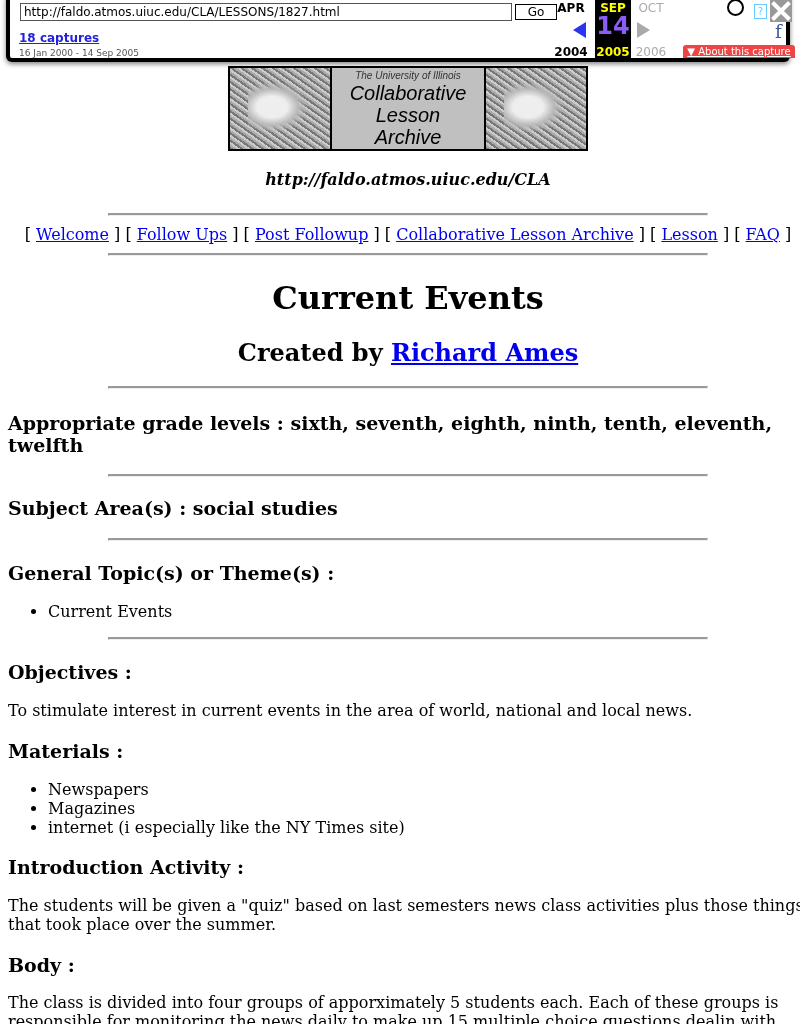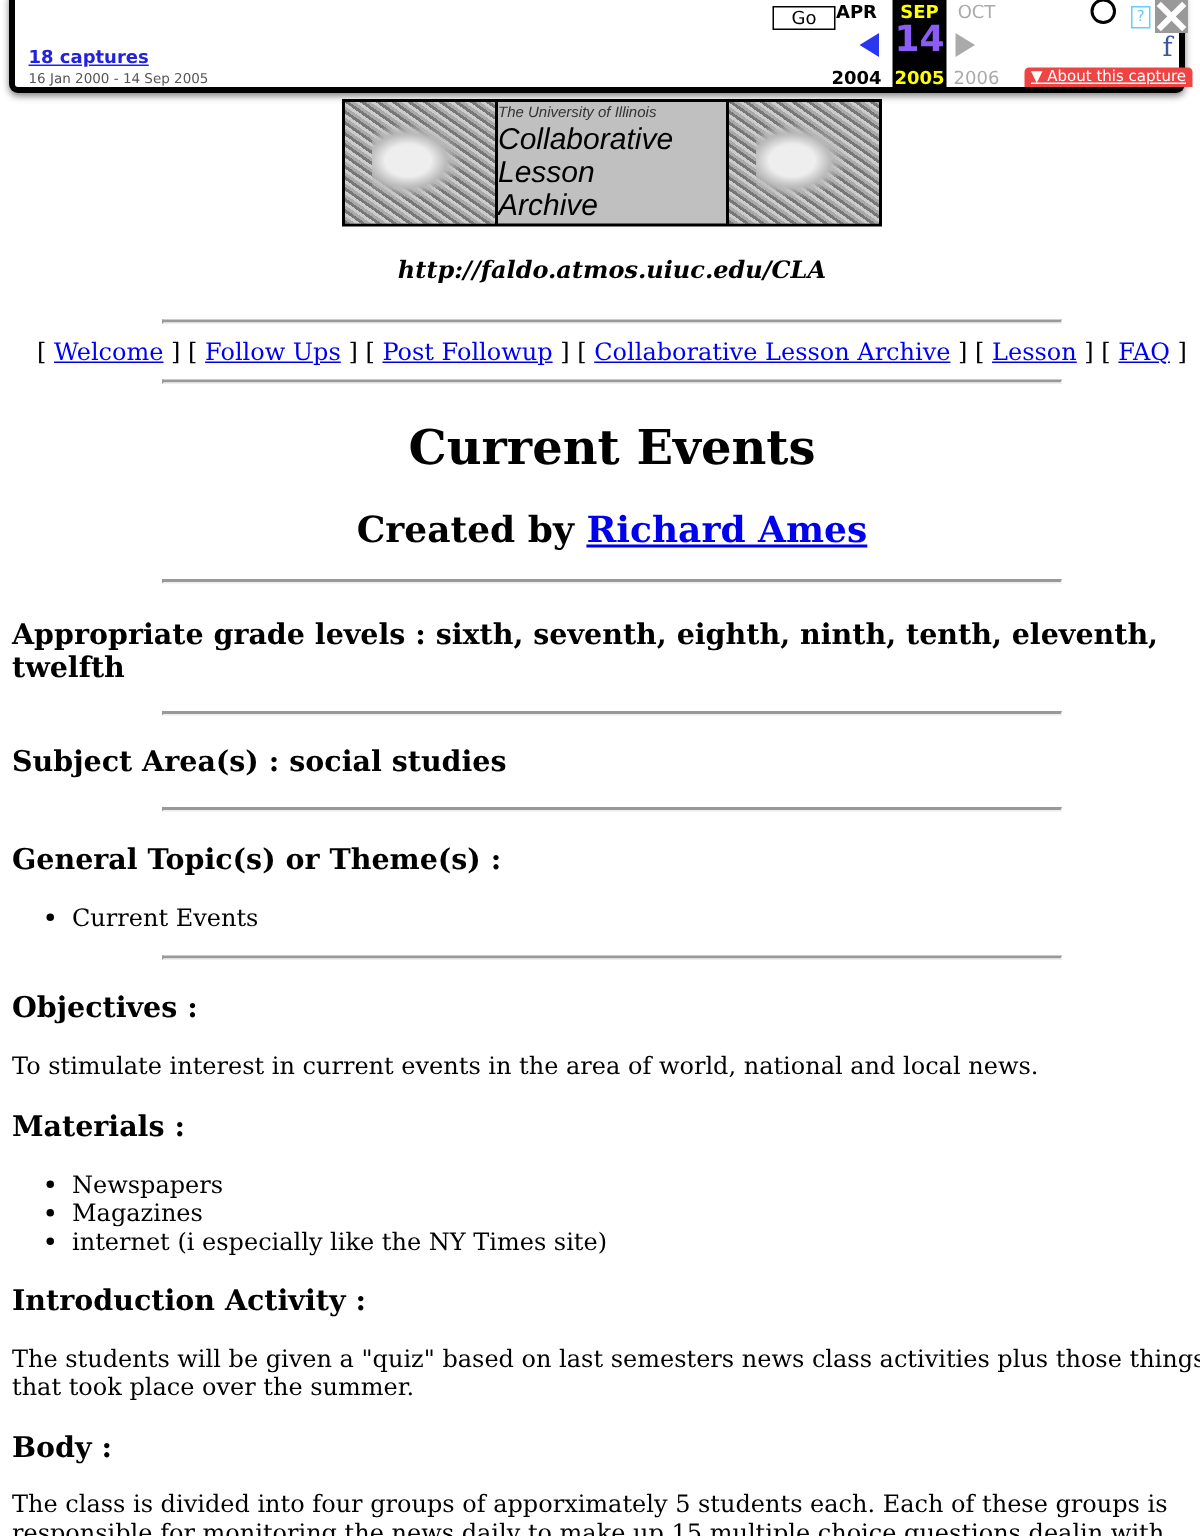--- a/index.html
+++ b/index.html
@@ -82,21 +82,21 @@
       background:
         repeating-linear-gradient(35deg, #777 0 2px, #aaa 2px 4px, #ccc 4px 6px),
         #999;
       position: relative;
     }
     .banner-art::after {
       content: ""; position: absolute; left: 18px; top: 14px; width: 60px; height: 50px;
       background: radial-gradient(ellipse at 40% 50%, #eee 0 30%, #bbb 50%, transparent 72%);
     }
     .banner-text {
-      flex: 1; background: #c0c0c0; text-align: left;
+      flex: 1; background: #c0c0c0; text-align: center;
       font-family: "Liberation Sans", sans-serif; font-style: italic;
     }
     .banner-sub { font-size: 10px; color: #333; margin-top: 2px; }
     .banner-title { font-size: 20px; line-height: 20px; color: #000; margin-top: 2px; }
 
     .site-url {
       position: absolute; left: 0; top: 170px; width: 816px; text-align: center;
       font-weight: bold; font-style: italic; font-size: 16px;
     }
 
@@ -120,20 +120,21 @@
     }
 
     .h3 { position: absolute; left: 8px; margin: 0; font-size: 19px; font-weight: bold; line-height: 22px; }
     .para { position: absolute; left: 8px; margin: 0; font-size: 16px; line-height: 19px; white-space: nowrap; }
     ul.list { position: absolute; left: 8px; margin: 0; padding-left: 40px; font-size: 16px; line-height: 19px; }
   </style>
 </head>
 <body>
 
 <div class="wb">
+  <input class="wb-url" type="text" value="http://faldo.atmos.uiuc.edu/CLA/LESSONS/1827.html" style="">
   <button class="wb-go">Go</button>
   <a class="wb-captures" href="#">18 captures</a>
   <div class="wb-range">16 Jan 2000 - 14 Sep 2005</div>
 
   <div class="wb-col wb-apr">
     <div class="wb-mon">APR</div>
     <div class="wb-yr">2004</div>
   </div>
   <div class="wb-col wb-sep">
     <div class="wb-mon">SEP</div>

